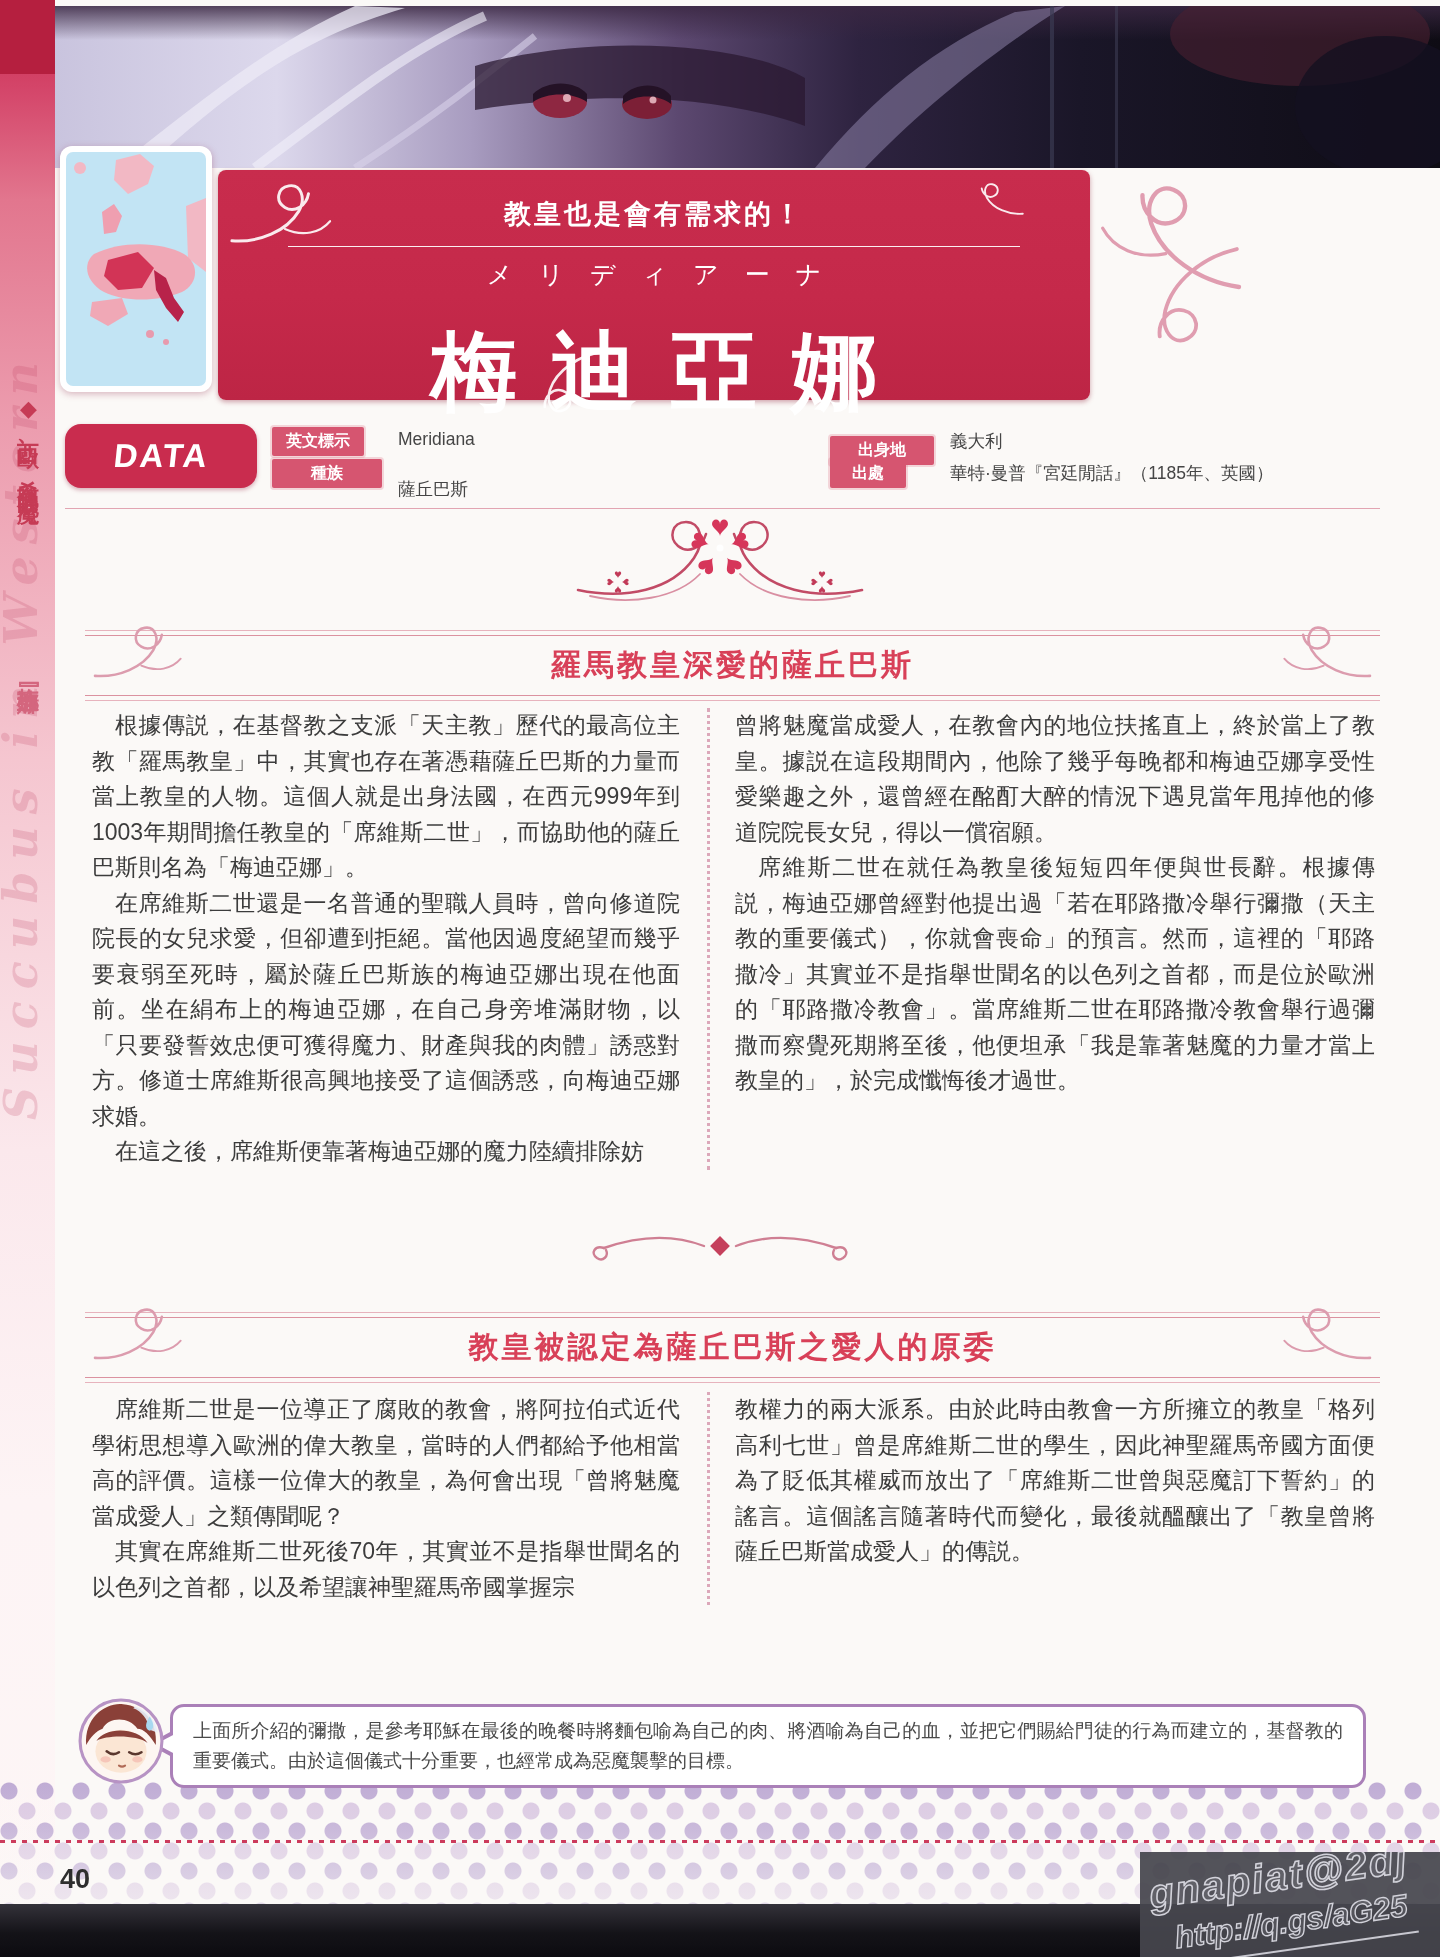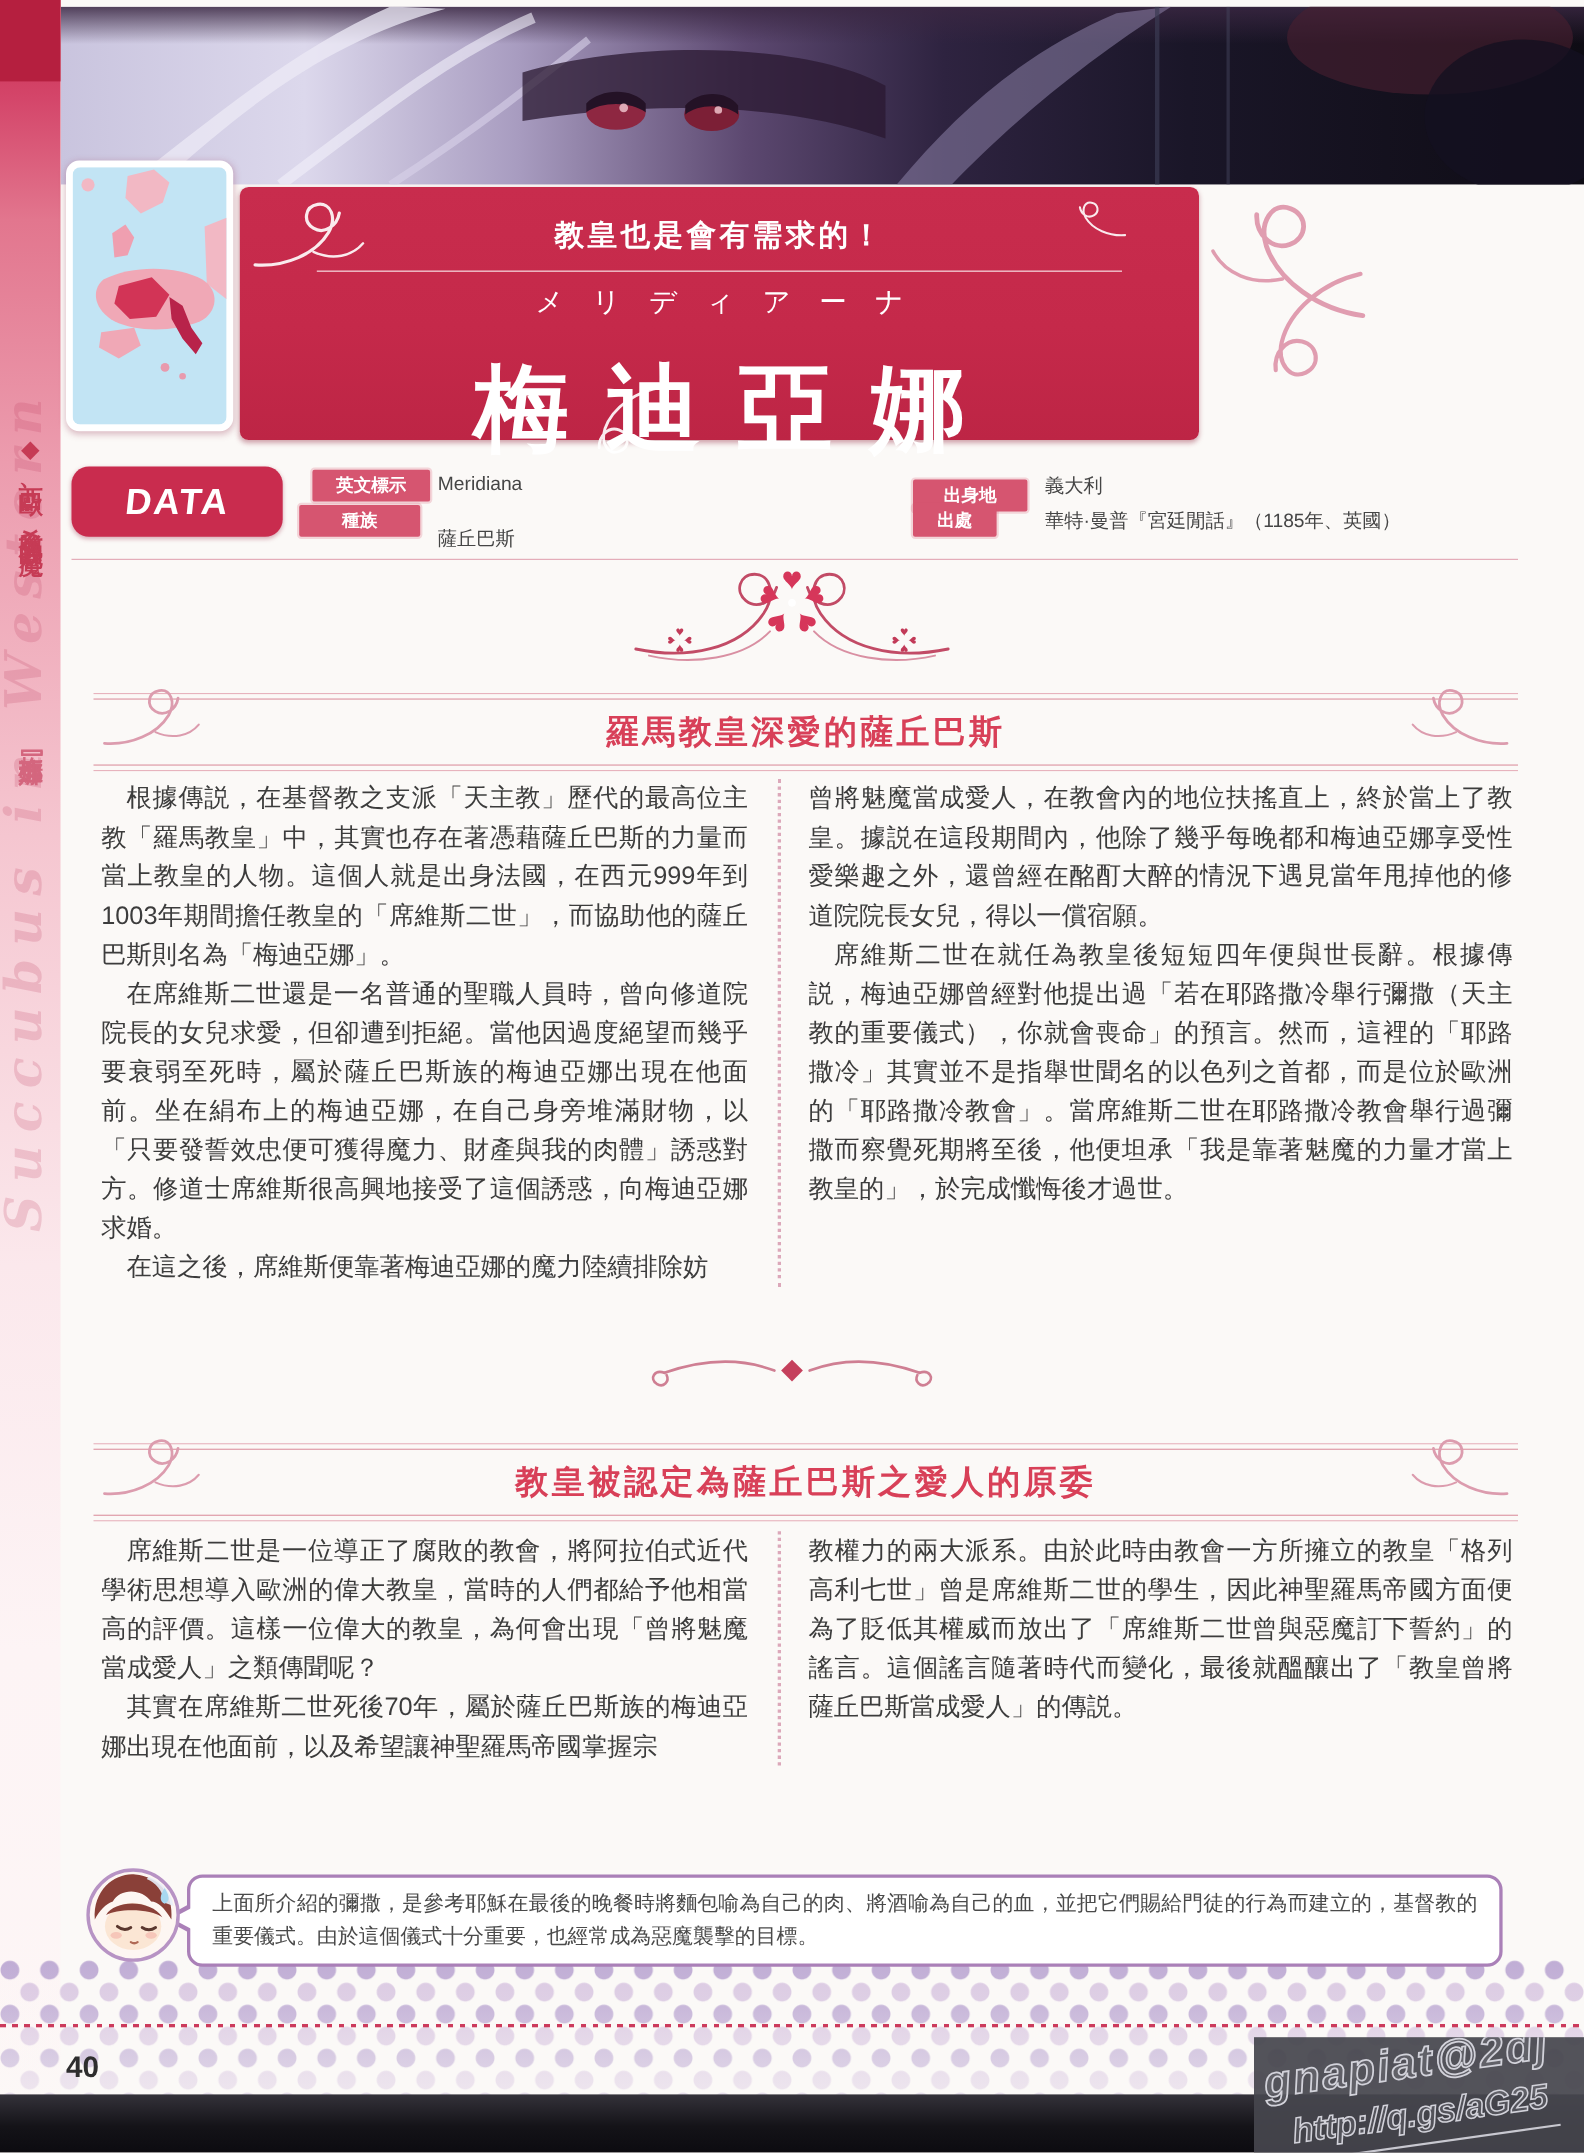--- a/index.html
+++ b/index.html
@@ -194,21 +194,21 @@
     <svg class="bf1" viewBox="0 0 110 70">
       <path d="M6 64 C34 66 62 54 74 34 C82 20 76 6 64 8 C52 10 50 24 60 30 C70 36 82 28 84 16" fill="none" stroke="currentColor" stroke-width="3" stroke-linecap="round"></path>
       <path d="M60 52 C78 60 96 56 106 44" fill="none" stroke="currentColor" stroke-width="2.2" stroke-linecap="round"></path>
     </svg>
     <svg class="bf2" viewBox="0 0 110 70">
       <path d="M6 64 C34 66 62 54 74 34 C82 20 76 6 64 8 C52 10 50 24 60 30 C70 36 82 28 84 16" fill="none" stroke="currentColor" stroke-width="3" stroke-linecap="round"></path>
     </svg>
   </div>
 
   <div class="data-badge"><span>DATA</span></div>
-  <div class="tag" style="left:272px;top:427px;width:107px;margin-left:12px;">英文標示</div>
+  <div class="tag" style="left:272px;top:427px;width:92px;">英文標示</div>
   <div class="tagval" style="left:398px;top:429px;">Meridiana</div>
   <div class="tag" style="left:272px;top:459px;width:110px;">種族</div>
   <div class="tagval" style="left:398px;top:461px;margin-top:16px;">薩丘巴斯</div>
   <div class="tag" style="left:830px;top:436px;width:104px;">出身地</div>
   <div class="tagval" style="left:950px;top:429px;">義大利</div>
   <div class="tag" style="left:830px;top:459px;width:76px;">出處</div>
   <div class="tagval" style="left:950px;top:461px;">華特·曼普『宮廷閒話』（1185年、英國）</div>
   <div class="data-sep"></div>
 
   <svg class="flower-divider" viewBox="0 0 320 100">
@@ -286,21 +286,21 @@
     <div class="sec-head-inner"><span>教皇被認定為薩丘巴斯之愛人的原委</span></div>
     <svg class="curl curl-r" viewBox="0 0 110 70">
       <path d="M6 64 C34 66 62 54 74 34 C82 20 76 6 64 8 C52 10 50 24 60 30 C70 36 82 28 84 16" fill="none" stroke="currentColor" stroke-width="3" stroke-linecap="round"></path>
       <path d="M60 52 C78 60 96 56 106 44" fill="none" stroke="currentColor" stroke-width="2.2" stroke-linecap="round"></path>
     </svg>
   </div>
 
   <div class="cols" style="top:1392px;">
     <div class="col col-left">
       <p class="para">席維斯二世是一位導正了腐敗的教會，將阿拉伯式近代學術思想導入歐洲的偉大教皇，當時的人們都給予他相當高的評價。這樣一位偉大的教皇，為何會出現「曾將魅魔當成愛人」之類傳聞呢？</p>
-      <p class="para">其實在席維斯二世死後70年，屬於薩丘巴斯族的梅迪亞娜出現在他面前，以及希望讓神聖羅馬帝國掌握宗</p>
+      <p class="para">其實在席維斯二世死後70年，其實並不是指舉世聞名的以色列之首都，以及希望讓神聖羅馬帝國掌握宗</p>
     </div>
     <div class="col col-right">
       <p class="para cont">教權力的兩大派系。由於此時由教會一方所擁立的教皇「格列高利七世」曾是席維斯二世的學生，因此神聖羅馬帝國方面便為了貶低其權威而放出了「席維斯二世曾與惡魔訂下誓約」的謠言。這個謠言隨著時代而變化，最後就醞釀出了「教皇曾將薩丘巴斯當成愛人」的傳説。</p>
     </div>
   </div>
 
   <div class="dots"></div>
   <div class="dots-fade"></div>
   <div class="redline"></div>
 

